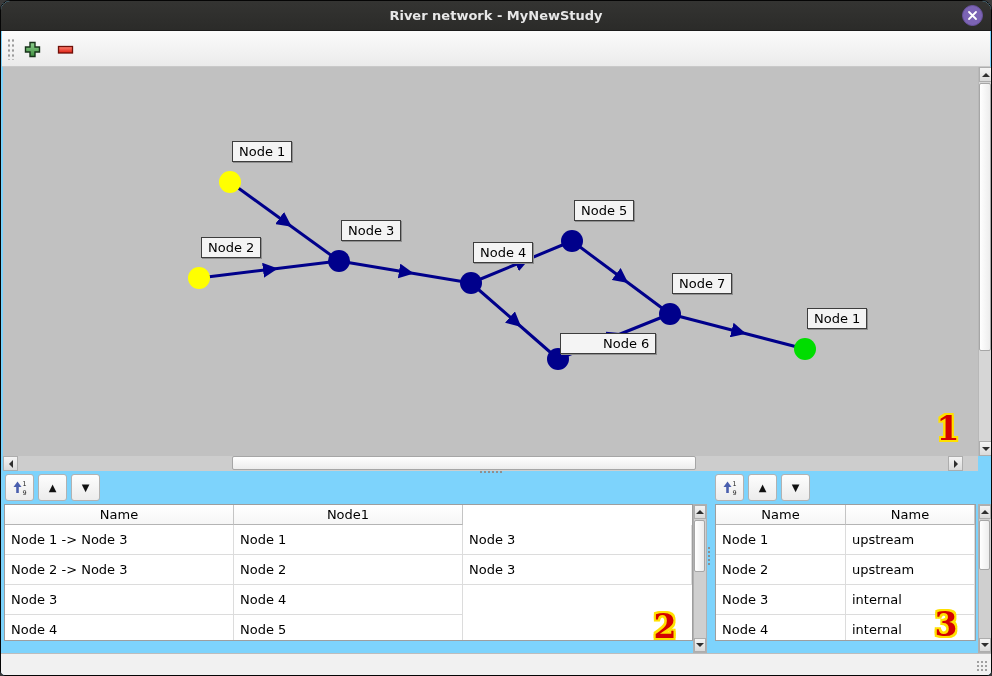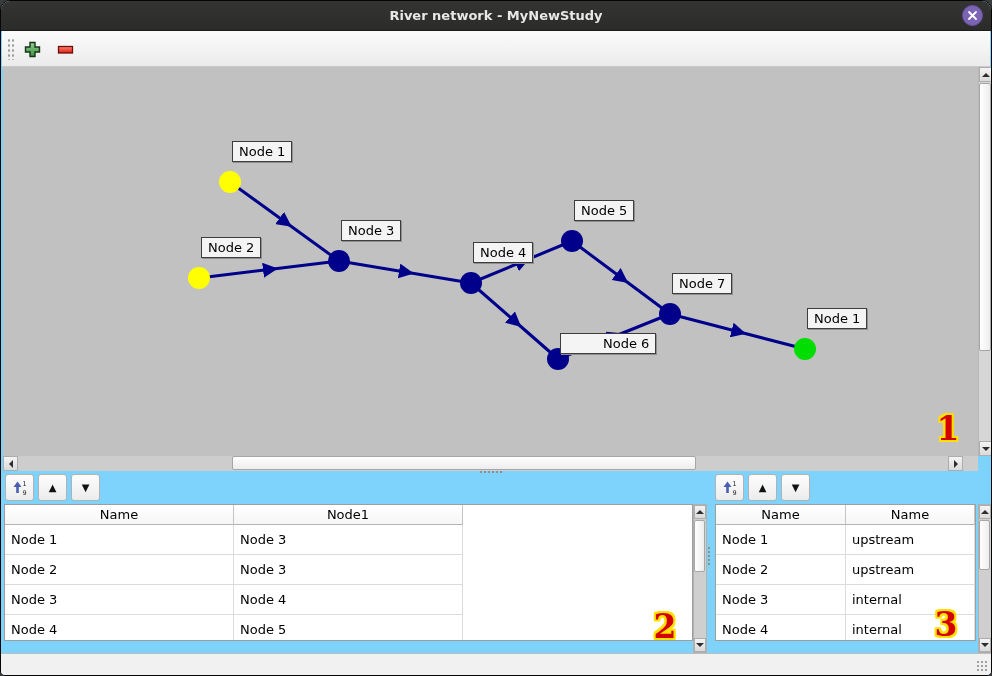--- a/index.html
+++ b/index.html
@@ -253,24 +253,26 @@
   <div class="tool-btn" style="left:780px;">
       <span>▼</span>
     </div>
 
   <div class="dtable table-left" id="links-table">
       <div class="trow">
         <div class="th">Name</div>
         <div class="th">Node1</div>
       </div>
       <div class="trow">
+        <div class="td">Node 1 -&gt; Node 3</div>
         <div class="td">Node 1</div>
         <div class="td">Node 3</div>
       </div>
       <div class="trow">
+        <div class="td">Node 2 -&gt; Node 3</div>
         <div class="td">Node 2</div>
         <div class="td">Node 3</div>
       </div>
       <div class="trow">
         <div class="td">Node 3</div>
         <div class="td">Node 4</div>
       </div>
       <div class="trow">
         <div class="td">Node 4</div>
         <div class="td">Node 5</div>

